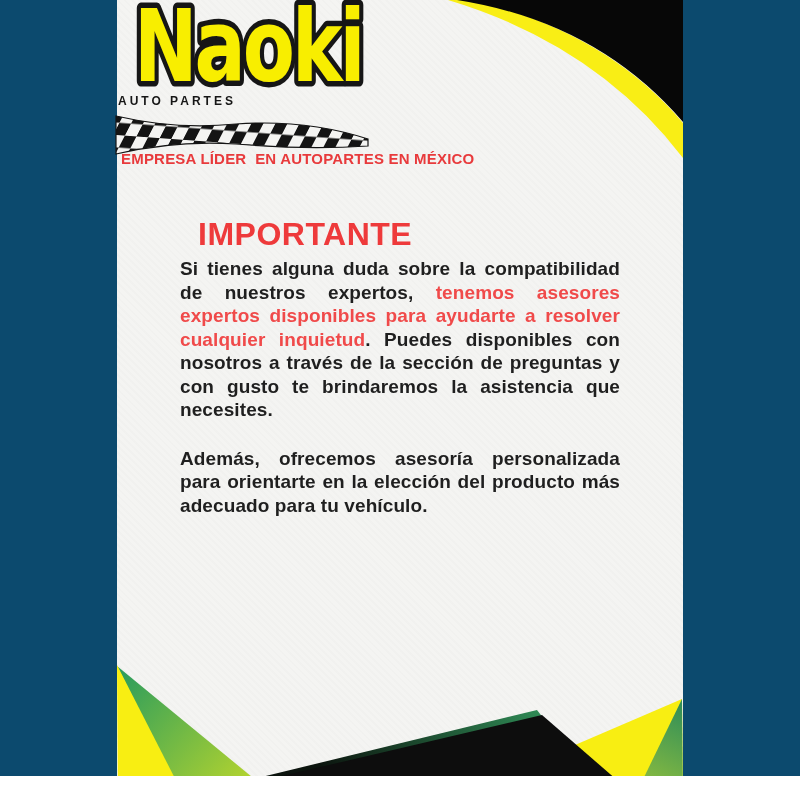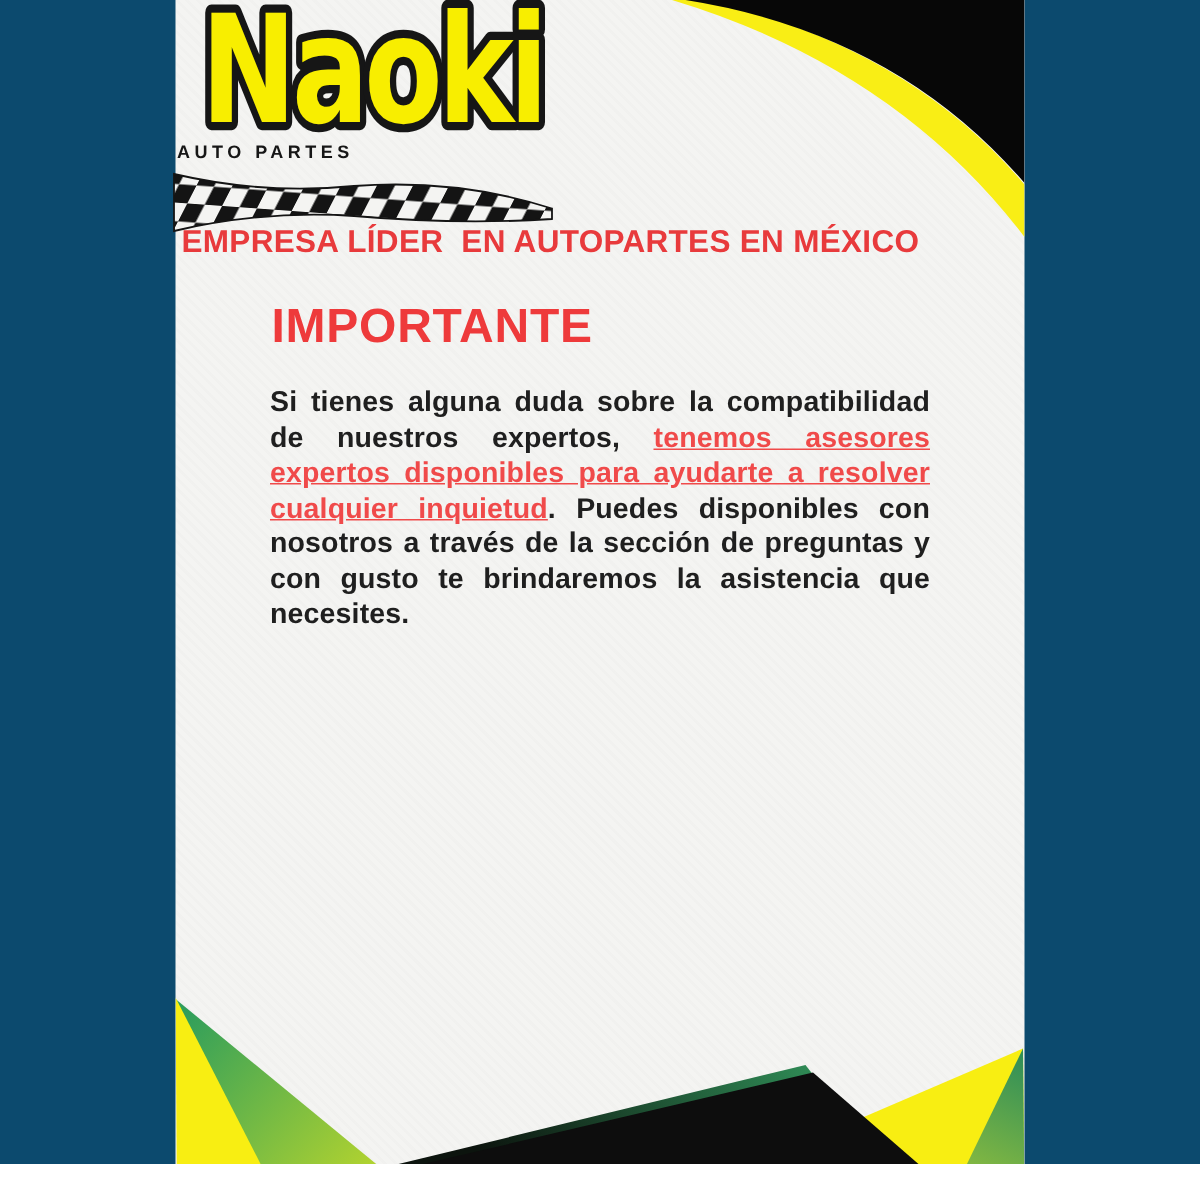--- a/index.html
+++ b/index.html
@@ -12,30 +12,30 @@
 
   
   .brand-logo{position:absolute;left:14px;top:-7px;width:300px;height:110px;overflow:visible;}
   .brand-logo text{font-family:"DejaVu Sans",sans-serif;font-weight:bold;font-size:100px;
           letter-spacing:-4px;fill:var(--logo-yellow,#f8ee00);
           stroke:var(--logo-outline,#161616);stroke-width:11px;stroke-linejoin:round;
           paint-order:stroke fill;}
   .logo-sub{position:absolute;left:1px;top:94px;font-size:12px;font-weight:bold;
           letter-spacing:3px;color:#161616;white-space:pre;}
   .flag{position:absolute;left:-3px;top:110px;width:256px;height:48px;}
-  .tagline{position:absolute;left:4px;top:150px;font-size:21px;font-weight:800;
+  .tagline{position:absolute;left:4px;top:150px;font-size:15px;font-weight:800;
           letter-spacing:.2px;color:var(--tagline-red,#e83a3c);white-space:pre;}
 
   
-  .heading{position:absolute;left:64px;top:199px;margin:0;font-size:32px;font-weight:800;
+  .heading{position:absolute;left:64px;top:199px;margin:17px;font-size:32px;font-weight:800;
           letter-spacing:.5px;color:var(--accent-red,#ee3a3b);}
   .main-text{position:absolute;left:63px;top:257px;width:440px;}
   .main-text p{margin:0 0 25px 0;font-size:19px;line-height:23.5px;font-weight:700;
           color:var(--body-text,#1f1f1f);text-align:justify;letter-spacing:.1px;}
-  .highlight{color:var(--highlight-red,#f04a4a);text-decoration:underline;}
+  .highlight{color:var(--highlight-red,#f04a4a);}
 </style>
 </head>
 <body>
 
 <div class="canvas">
   <div class="poster">
 
     <svg class="deco" viewBox="0 0 566 800" xmlns="http://www.w3.org/2000/svg">
       <defs>
         <linearGradient id="gradBL" gradientUnits="userSpaceOnUse" x1="10" y1="670" x2="150" y2="800">
@@ -79,16 +79,17 @@
           </pattern>
         </defs>
         <path d="M2,6 Q62,20 122,14 Q192,9 254,29 L254,36 Q192,40 122,34 Q62,30 2,44 Z" fill="url(#checks)" stroke="#141414" stroke-width="1.2"></path>
       </svg>
       <div class="tagline">EMPRESA LÍDER  EN AUTOPARTES EN MÉXICO</div>
     </header>
 
     <h1 class="heading">IMPORTANTE</h1>
     <main class="main-text">
       <p><span>Si tienes alguna duda sobre la compatibilidad de nuestros expertos, </span><span class="highlight">tenemos asesores expertos disponibles para ayudarte a resolver cualquier inquietud</span><span>. Puedes disponibles con nosotros a través de la sección de preguntas y con gusto te brindaremos la asistencia que necesites.</span></p>
+      <p>Además, ofrecemos asesoría personalizada para orientarte en la elección del producto más adecuado para tu vehículo.</p>
     </main>
 
   </div>
 </div>
 
 </body></html>

